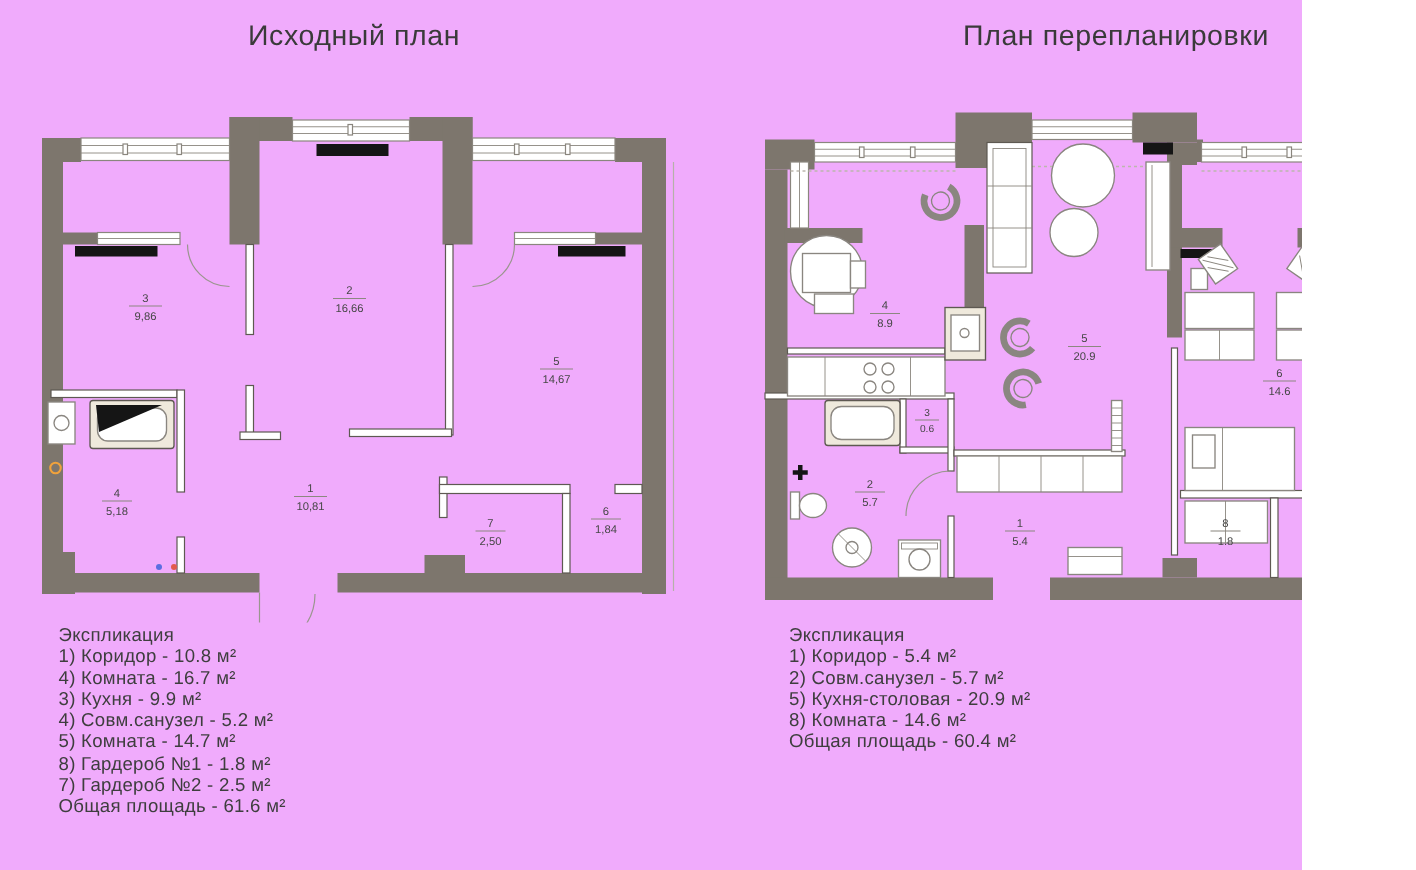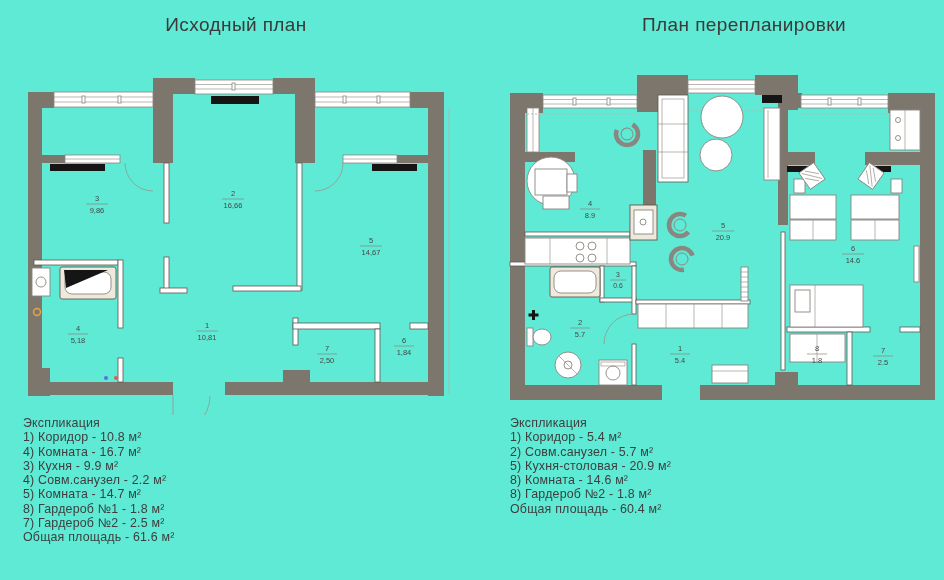--- a/index.html
+++ b/index.html
@@ -1,22 +1,22 @@
 <!DOCTYPE html>
 <html><head>
 <meta charset="utf-8">
 <style>
   html,body{margin:0;padding:0;background:#fff;}
-  #canvas{position:relative;width:944px;height:580px;background:#5eead4;overflow:hidden;
+  #canvas{position:relative;width:868px;height:580px;background:#f0abfc;overflow:hidden;
           font-family:"Liberation Sans", sans-serif;}
   .plan-title{position:absolute;top:14px;font-size:19px;letter-spacing:.4px;color:#3a3a3a;
               text-align:center;white-space:nowrap;}
   .plan-svg{position:absolute;}
   .expl{position:absolute;font-size:12.4px;line-height:14.3px;color:#3e3e3e;letter-spacing:.2px;}
-  .expl div{white-space:nowrap;}
+  .expl div{white-space:nowrap;margin-left:16px;}
   svg text.rl{font-family:"Liberation Sans",sans-serif;font-size:7.5px;fill:#474747;text-anchor:middle;}
   svg text.rl.sm{font-size:6.8px;}
   svg line.ul{stroke:#8c8880;stroke-width:.7;}
   .wall{fill:#7d766d;}
   .part{fill:#ffffff;stroke:#5e5952;stroke-width:.8;}
   .win{fill:#ffffff;stroke:#8a867e;stroke-width:.8;}
   .winln{stroke:#8a867e;stroke-width:.6;fill:none;}
   .furn{fill:#ffffff;stroke:#8a8680;stroke-width:.9;}
   .beige{fill:#efe9dc;stroke:#5e5952;stroke-width:.9;}
   .rad{fill:#151515;}
@@ -394,30 +394,29 @@
         <text class="rl" x="388" y="303">2.5</text>
       </g>
     </g>
   </svg>
 
   <div class="expl" style="left:23px;top:416px;">
     <div>Экспликация</div>
     <div>1) Коридор - 10.8 м²</div>
     <div>4) Комната - 16.7 м²</div>
     <div>3) Кухня - 9.9 м²</div>
-    <div>4) Совм.санузел - 2.2 м²</div>
+    <div>4) Совм.санузел - 5.2 м²</div>
     <div>5) Комната - 14.7 м²</div>
     <div>8) Гардероб №1 - 1.8 м²</div>
     <div>7) Гардероб №2 - 2.5 м²</div>
     <div>Общая площадь - 61.6 м²</div>
   </div>
 
   <div class="expl" style="left:510px;top:416px;">
     <div>Экспликация</div>
     <div>1) Коридор - 5.4 м²</div>
     <div>2) Совм.санузел - 5.7 м²</div>
     <div>5) Кухня-столовая - 20.9 м²</div>
     <div>8) Комната - 14.6 м²</div>
-    <div>8) Гардероб №2 - 1.8 м²</div>
     <div>Общая площадь - 60.4 м²</div>
   </div>
 
 </div>
 
 </body></html>

